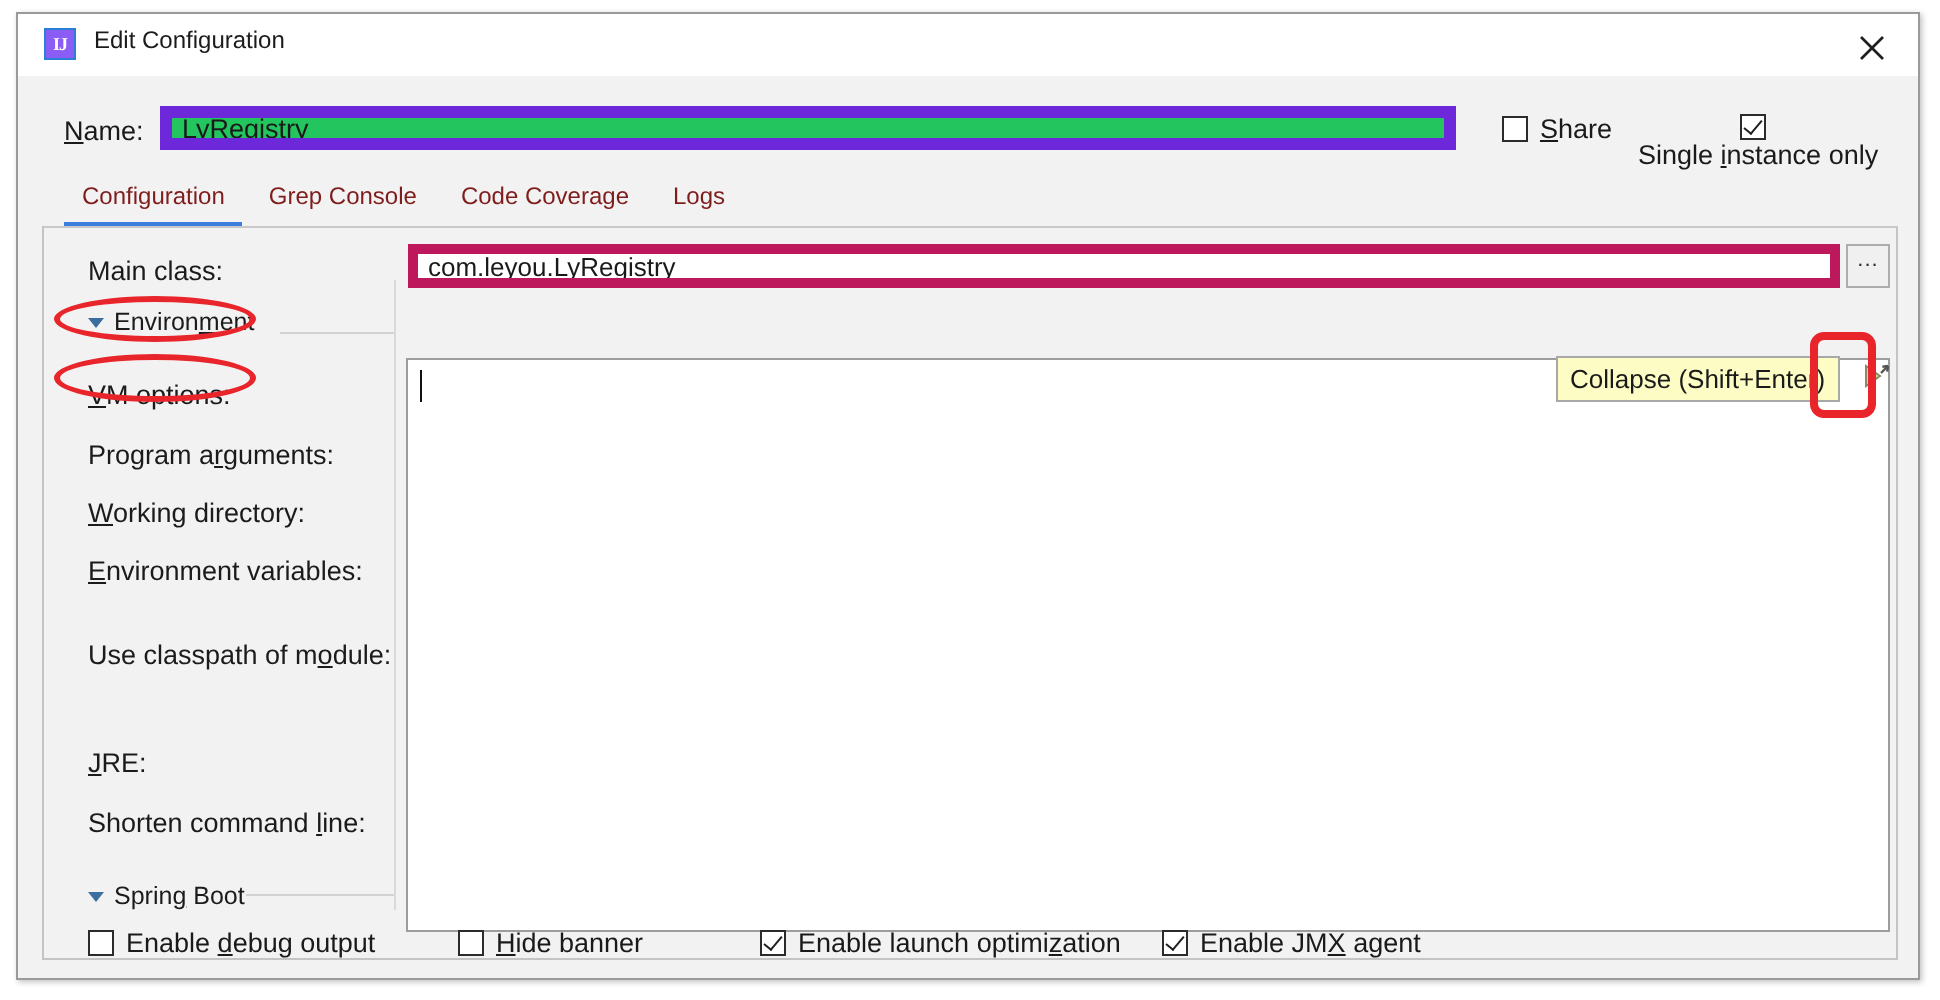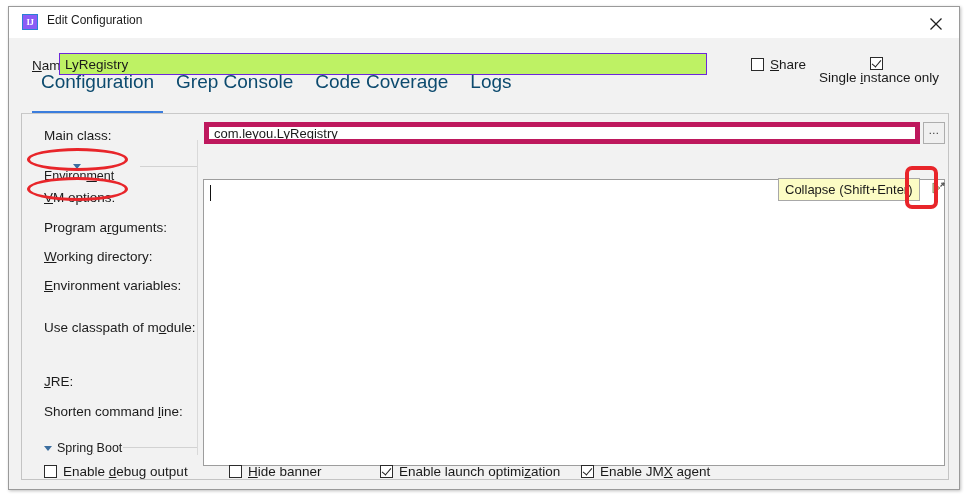--- a/index.html
+++ b/index.html
@@ -77,26 +77,26 @@
   .name-label {
     position: absolute;
     left: 23px;
     top: 51px;
     font-size: 13.5px;
     white-space: nowrap;
   }
   .name-label u { text-decoration: underline; }
   .name-input {
     position: absolute;
-    left: 50px;
+    left: 71px;
     top: 46px;
     width: 648px;
     height: 22px;
-    background: #bef264;
-    border: 1px solid #6d28d9;
+    background: #22c55e;
+    border: 6px solid #6d28d9;
     box-sizing: border-box;
     font-family: "Liberation Sans", sans-serif;
     font-size: 13.5px;
     color: #1a1a1a;
     padding: 0 5px;
     outline: none;
   }
 
   .cbx-wrap {
     position: absolute;
@@ -134,23 +134,23 @@
   
   .tabs {
     position: absolute;
     left: 21px;
     top: 78px;
     display: flex;
     align-items: flex-end;
     height: 28px;
   }
   .tab {
-    font-size: 19px;
-    color: #0c4a6e;
-    padding: 0 11px 20px 11px;
+    font-size: 12px;
+    color: #7f1d1d;
+    padding: 0 11px 8px 11px;
     cursor: pointer;
     white-space: nowrap;
     position: relative;
   }
   .tab.active::after {
     content: "";
     position: absolute;
     left: 2px; right: 2px;
     bottom: 0;
     height: 2px;
@@ -238,21 +238,21 @@
     border-right: 4.5px solid transparent;
     border-top: 5.5px solid #3c6e9f;
     margin-right: 5px;
   }
   .sec-rule {
     position: absolute;
     height: 1px;
     background: #d2d2d2;
   }
 
-  #env-section { left: 22px; top: 50px; flex-direction: column; }
+  #env-section { left: 22px; top: 40px; }
   #env-rule { left: 118px; top: 52px; width: 57px; }
 
   #spring-section { left: 22px; top: 327px; align-items: center; }
   #spring-rule { left: 101px; top: 333px; width: 74px; }
 
   
   #vm-options-label        { left: 22px; top: 76px; }
   #program-args-label      { left: 22px; top: 106px; }
   #working-dir-label       { left: 22px; top: 135px; }
   #env-vars-label          { left: 22px; top: 164px; }

